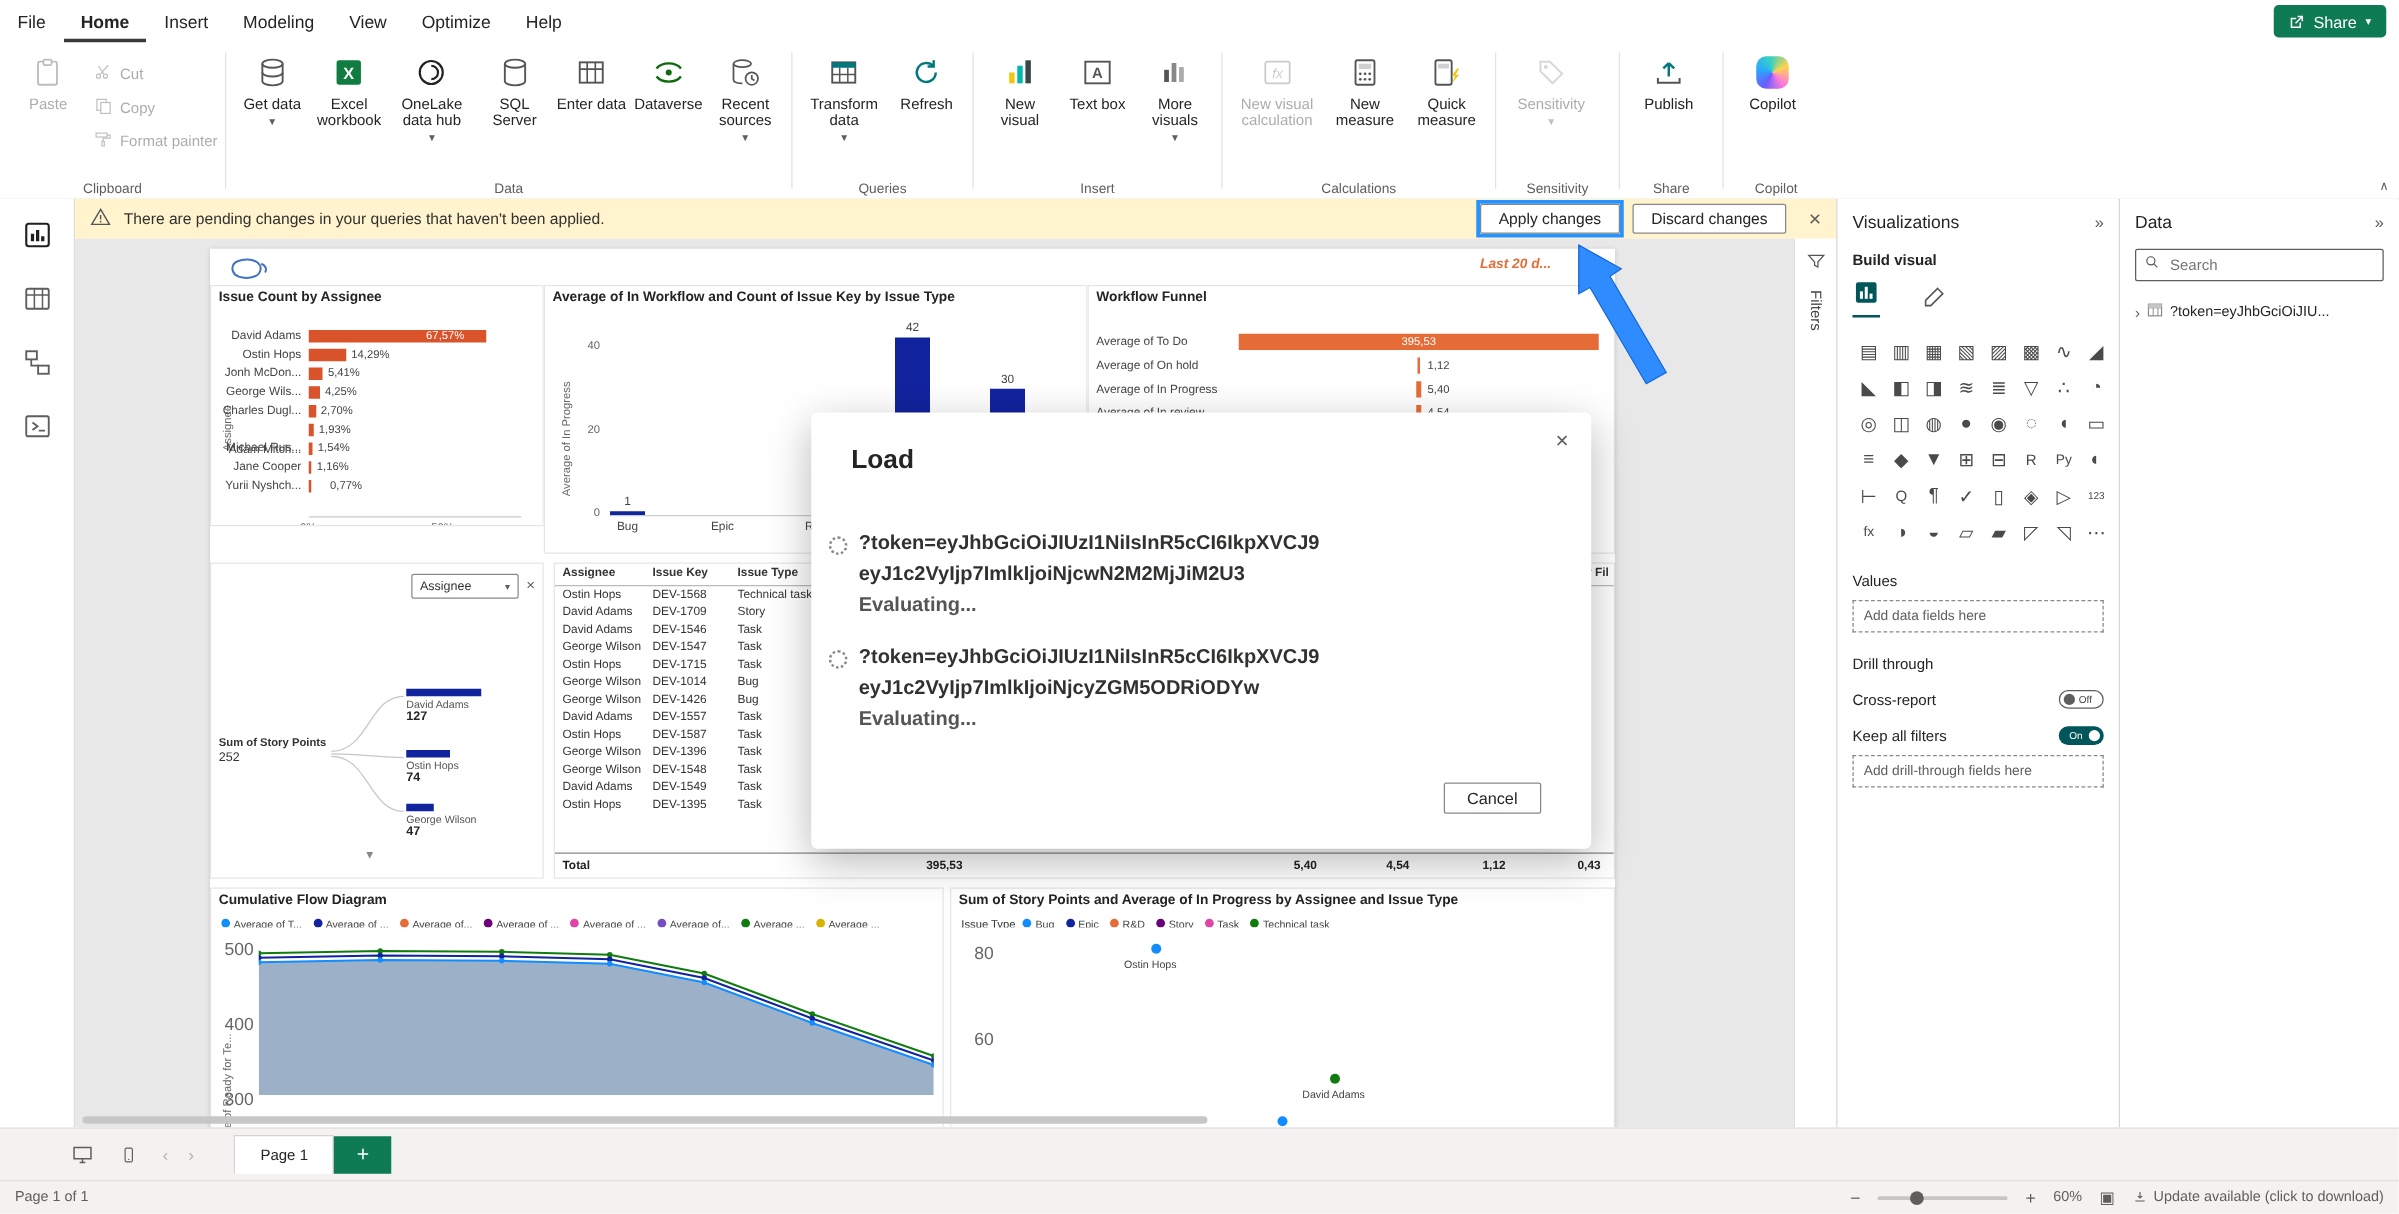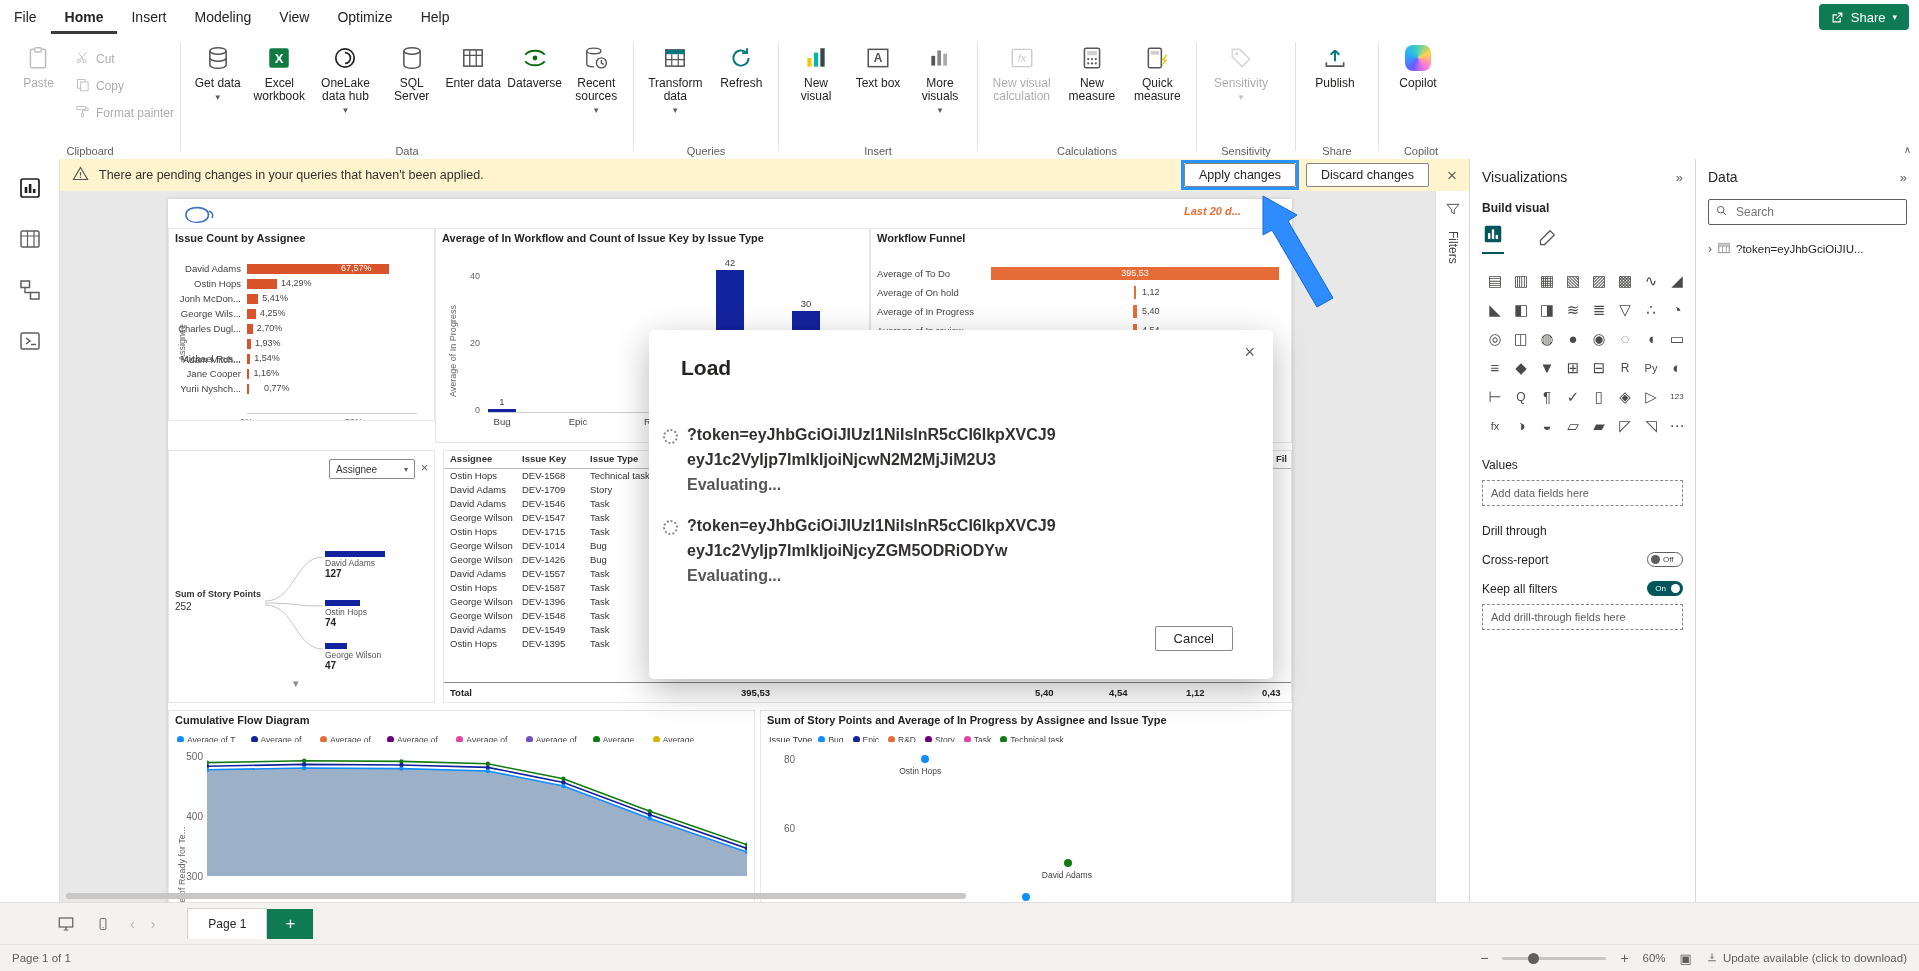--- a/index.html
+++ b/index.html
@@ -91,21 +91,21 @@
   .tca{left:6px;width:70px;overflow:hidden;}
   .tcb{left:78px;}
   .tcc{left:146px;width:64px;overflow:hidden;}
   .c5total{position:absolute;left:0;right:0;top:231px;height:20px;border-top:1px solid #888;font-size:9.5px;font-weight:700;color:#222;}
   .c5total span{position:absolute;top:4px;}
 
   .legend{position:absolute;top:18px;left:8px;right:2px;height:13px;overflow:hidden;white-space:nowrap;}
   .litem{display:inline-flex;align-items:center;gap:3px;margin-right:9px;}
   .ldot{width:7px;height:7px;border-radius:50%;display:inline-block;}
   .ltxt{font-size:8.5px;color:#444;}
-  .ytick{position:absolute;left:6px;width:28px;text-align:right;font-size:10px;color:#666;}
+  .ytick{position:absolute;left:6px;width:28px;text-align:right;font-size:14px;color:#666;}
   .dot{position:absolute;width:8px;height:8px;border-radius:50%;}
   .dlabel{position:absolute;font-size:8.5px;color:#444;white-space:nowrap;}
   .lgtitle{font-size:9px;color:#333;margin-right:6px;}
 
   
   .dialog{position:absolute;left:649px;top:330px;width:624px;height:349px;background:#fff;border-radius:5px;box-shadow:0 10px 34px rgba(0,0,0,.28);z-index:40;}
   .dlg-title{position:absolute;left:32px;top:26px;font-size:21px;font-weight:600;color:#252423;}
   .dlg-close{position:absolute;right:18px;top:12px;font-size:18px;color:#605e5c;cursor:pointer;}
   .dlg-item{position:absolute;left:38px;font-size:16px;color:#323130;line-height:25px;font-weight:bold;}
   .ringicon{position:absolute;left:-24px;top:7px;width:11px;height:11px;border:2px dotted #8a8886;border-radius:50%;}

